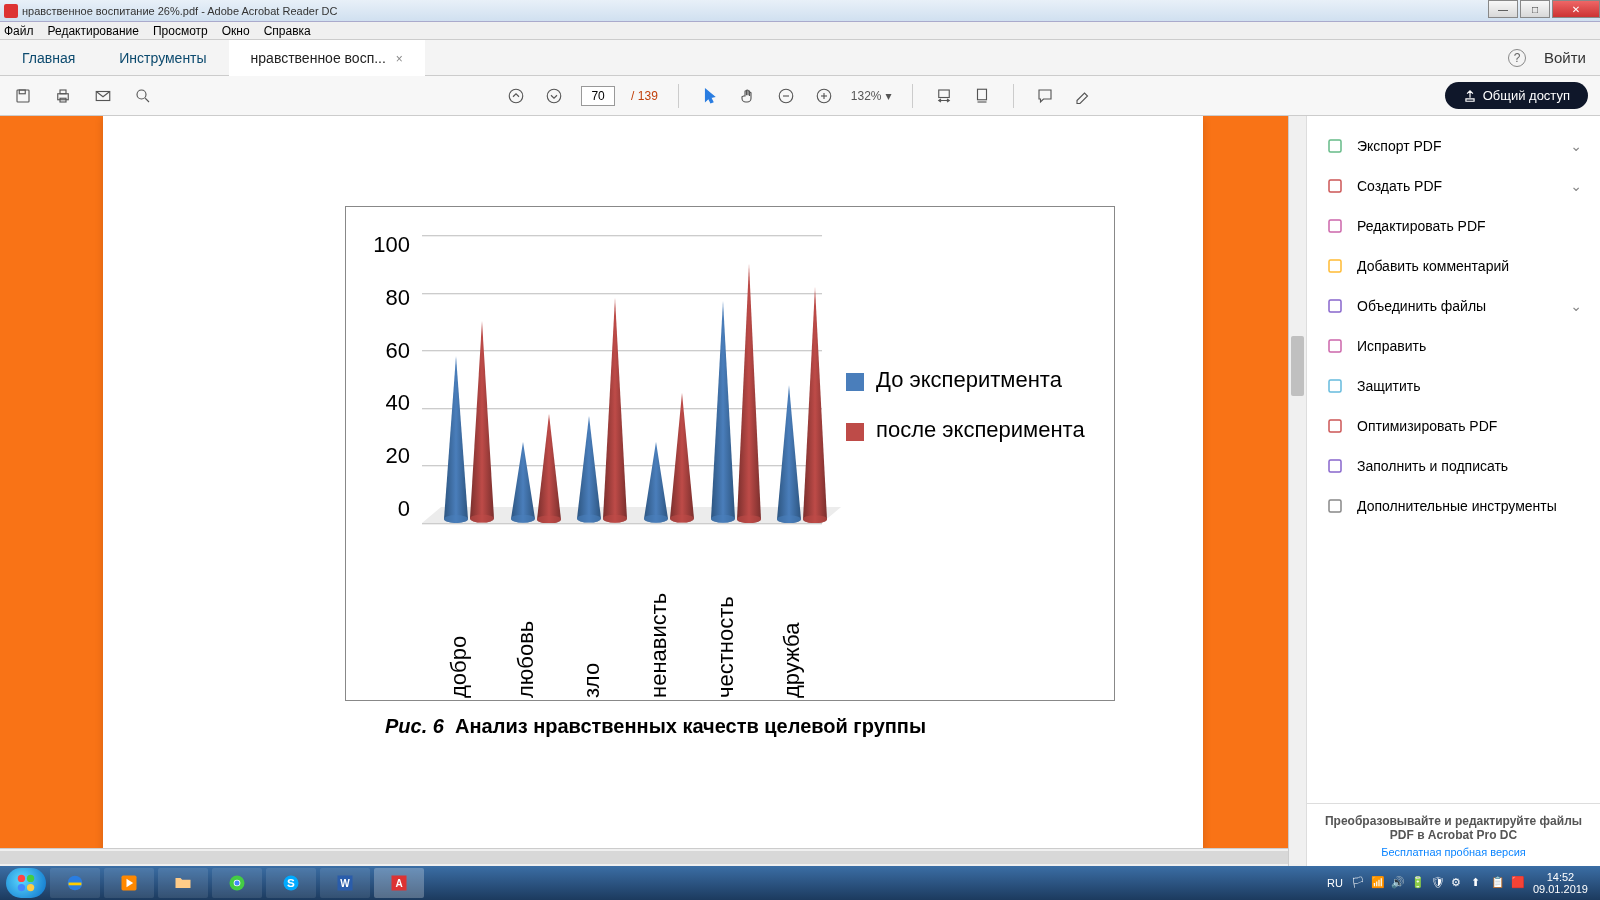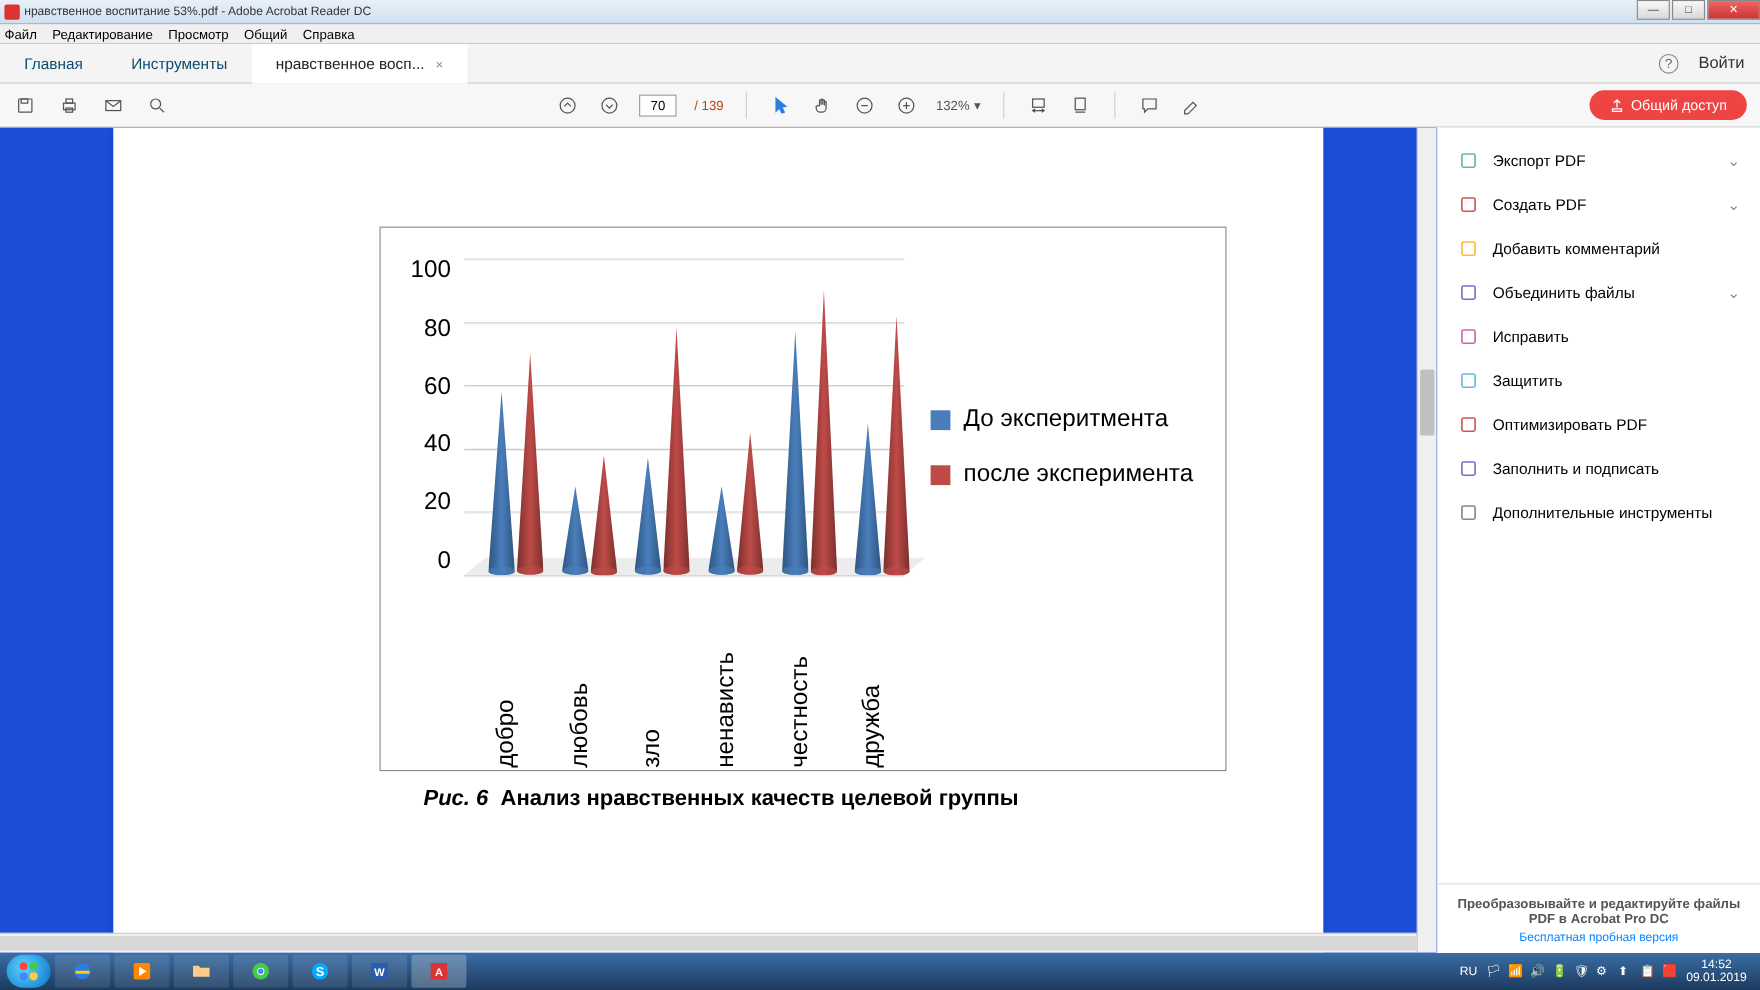--- a/index.html
+++ b/index.html
@@ -31,25 +31,25 @@
   .toolbar { height: 40px; background: #f7f7f7; display: flex; align-items: center; border-bottom: 1px solid #ccc; }
   .tb-left { display: flex; align-items: center; gap: 18px; padding-left: 12px; }
   .tb-center { flex: 1; display: flex; align-items: center; justify-content: center; gap: 16px; }
   .tb-right { display: flex; align-items: center; padding-right: 12px; }
   .tb-icon { width: 22px; height: 22px; display: flex; align-items: center; justify-content: center; color: #555; cursor: pointer; }
   .tb-icon svg { width: 18px; height: 18px; stroke: #555; fill: none; stroke-width: 1.5; }
   .tb-sep { width:1px; height:24px; background:#ccc; margin:0 4px; }
   .page-input { width: 34px; height: 20px; border: 1px solid #999; text-align: center; font-size: 12px; }
   .page-total { font-size: 12px; color: #c2410c; }
   .zoom-val { font-size: 12px; color: #555; display:flex; align-items:center; gap:4px; }
-  .share-btn { background: #ef4444; color: #fff; border-radius: 16px; padding: 6px 18px; font-size: 13px; display: flex; align-items: center; gap: 6px; cursor: pointer; }
+  .share-btn { background: #0f172a; color: #fff; border-radius: 16px; padding: 6px 18px; font-size: 13px; display: flex; align-items: center; gap: 6px; cursor: pointer; }
   
   
   .main { display: flex; height: 750px; }
-  .doc-area { flex: 1; background: #1d4ed8; position: relative; overflow: hidden; }
+  .doc-area { flex: 1; background: #f97316; position: relative; overflow: hidden; }
   .page { position: absolute; left: 50%; transform: translateX(-50%); top: 0; background: #fff; width: 1100px; height: 100%; box-shadow: 0 2px 8px rgba(0,0,0,0.15); }
   .vscroll { position:absolute; right:0; top:0; bottom:0; width:18px; background:#f0f0f0; border-left:1px solid #ccc; }
   .vscroll-thumb { position:absolute; left:2px; right:2px; top:220px; height:60px; background:#c0c0c0; border-radius:2px; }
   .hscroll { position:absolute; left:0; right:18px; bottom:0; height:18px; background:#f0f0f0; border-top:1px solid #ccc; }
   .hscroll-thumb { position:absolute; top:2px; bottom:2px; left:0; width:100%; background:#d8d8d8; }
   
   
   .rpanel { width: 294px; background: #fff; border-left: 1px solid #ddd; padding-top: 10px; font-size: 14px; display:flex; flex-direction:column; }
   .tool-item { display:flex; align-items:center; padding: 10px 18px; cursor:pointer; }
   .tool-item .ico { width:20px; height:20px; margin-right:12px; display:flex; align-items:center; justify-content:center; }
@@ -86,33 +86,33 @@
   .tray { margin-left:auto; display:flex; align-items:center; gap:8px; color:#fff; font-size:11px; }
   .tray-icons { display:flex; gap:6px; }
   .tray-ico { width:14px; height:14px; }
   .clock { text-align:center; line-height:1.1; padding-right:6px; }
 </style>
 </head>
 <body>
 
 <div class="titlebar">
   <div class="app-icon"></div>
-  <div class="caption">нравственное воспитание 53%.pdf - Adobe Acrobat Reader DC</div>
+  <div class="caption">нравственное воспитание 26%.pdf - Adobe Acrobat Reader DC</div>
   <div class="window-controls">
     <div class="wc-btn wc-min">—</div>
     <div class="wc-btn wc-max">□</div>
     <div class="wc-btn wc-close">✕</div>
   </div>
 </div>
 
 <div class="menubar">
   <span>Файл</span>
   <span>Редактирование</span>
   <span>Просмотр</span>
-  <span>Общий</span>
+  <span>Окно</span>
   <span>Справка</span>
 </div>
 
 <div class="tabrow">
   <div class="tab">Главная</div>
   <div class="tab">Инструменты</div>
   <div class="tab active">
     <span>нравственное восп...</span>
     <span class="tab-close">×</span>
   </div>
@@ -461,20 +461,28 @@
             <svg width="18" height="18" viewBox="0 0 24 24">
               <rect x="4" y="4" width="16" height="16" rx="2" fill="none" stroke="#c55" stroke-width="2"></rect>
             </svg>
           </span>
     <span>Создать PDF</span>
     <span class="chev">⌄</span>
         </div>
         <div class="tool-item">
           <span class="ico">
             <svg width="18" height="18" viewBox="0 0 24 24">
+              <rect x="4" y="4" width="16" height="16" rx="2" fill="none" stroke="#c6a" stroke-width="2"></rect>
+            </svg>
+          </span>
+    <span>Редактировать PDF</span>
+    </div>
+        <div class="tool-item">
+          <span class="ico">
+            <svg width="18" height="18" viewBox="0 0 24 24">
               <rect x="4" y="4" width="16" height="16" rx="2" fill="none" stroke="#fb3" stroke-width="2"></rect>
             </svg>
           </span>
     <span>Добавить комментарий</span>
     </div>
         <div class="tool-item">
           <span class="ico">
             <svg width="18" height="18" viewBox="0 0 24 24">
               <rect x="4" y="4" width="16" height="16" rx="2" fill="none" stroke="#86c" stroke-width="2"></rect>
             </svg>

